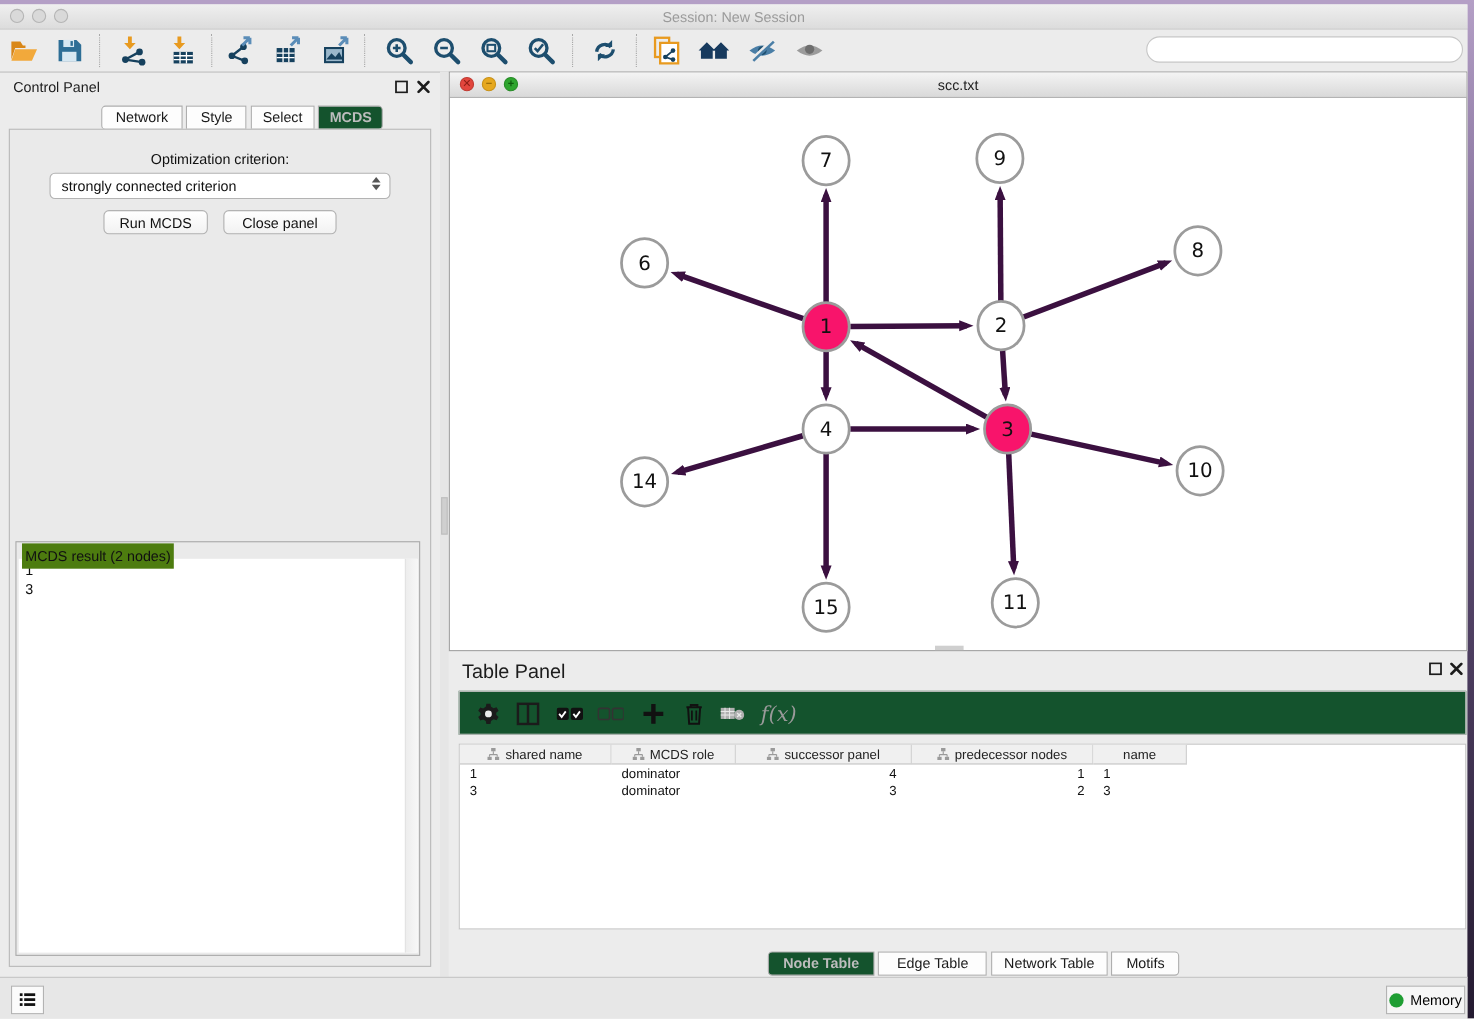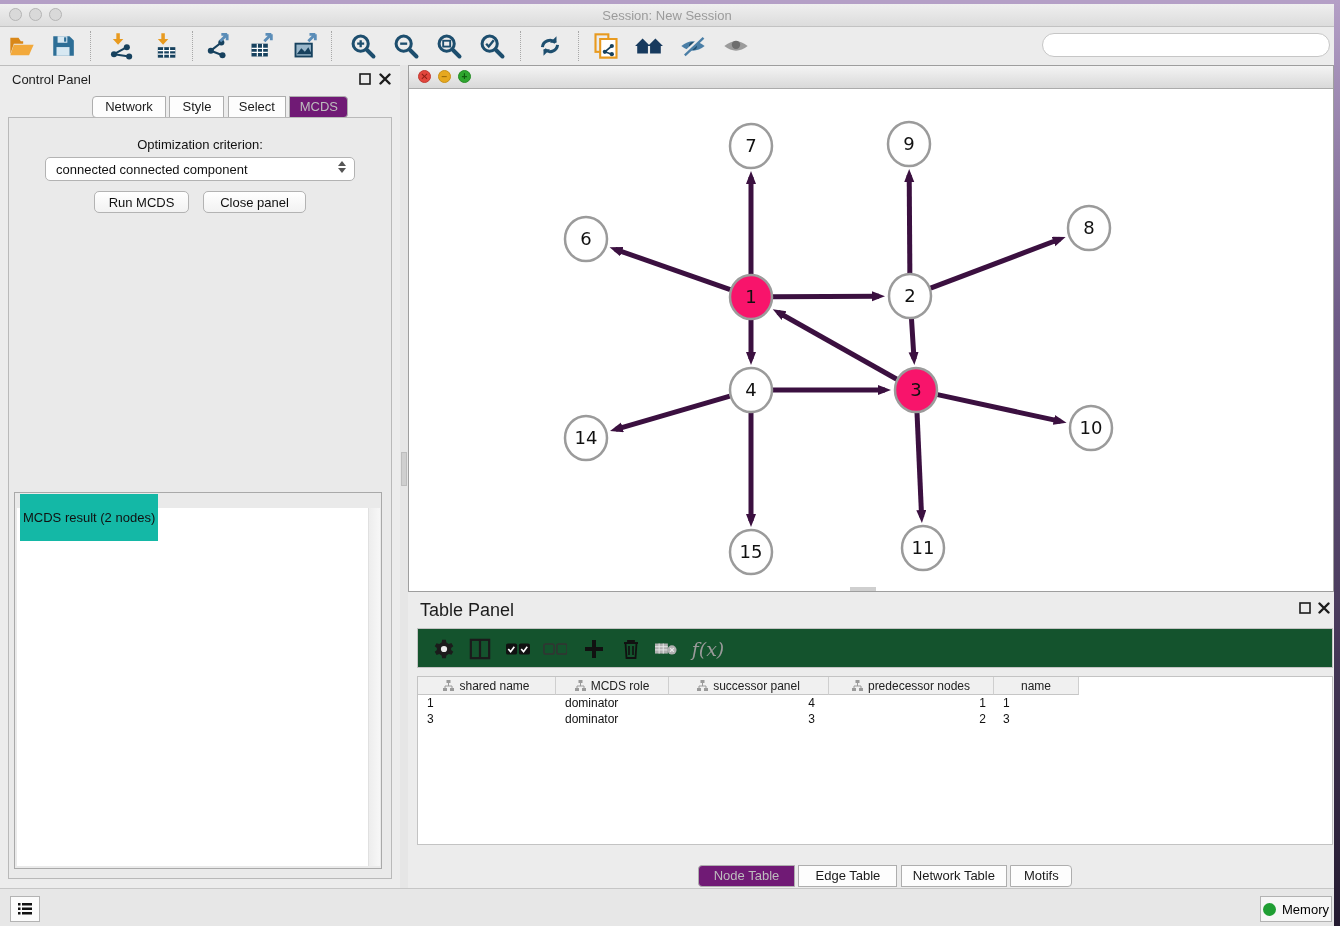--- a/index.html
+++ b/index.html
@@ -18,31 +18,31 @@
   .tbtn{top:2px;width:34px;height:34px;display:flex;align-items:center;justify-content:center;cursor:default;}
   .tsep{top:4px;width:0;height:30px;border-left:1px dotted #a8a8a8;}
   .search{left:1042px;top:6px;width:288px;height:24px;box-sizing:border-box;border:1px solid #c6c6c6;border-radius:12px;background:#fff;padding:0 8px 0 26px;font-size:13px;outline:none;}
   .search-mag{left:1050px;top:11px;}
   
   .cp-header{left:12px;top:72px;font-size:13px;color:#1c1c1c;}
   .panel-icon{top:71px;width:16px;height:16px;display:flex;align-items:center;justify-content:center;}
   .tabgroup .tab{display:inline-block;box-sizing:border-box;height:22px;line-height:20px;border:1px solid #aeaeae;margin-left:-1px;background:#fdfdfd;color:#1a1a1a;font-size:13px;text-align:center;vertical-align:top;}
   .tabgroup .tab:first-child{border-radius:4px 0 0 4px;margin-left:14px;}
   .tabgroup .tab:last-child{border-radius:0 4px 4px 0;}
-  .tabgroup .tab.dis{background:#701a75;color:#bdbdbd;}
+  .tabgroup .tab.dis{background:#14532d;color:#bdbdbd;font-weight:bold;}
   .cp-pane{left:8px;top:117px;width:384px;height:762px;box-sizing:border-box;border:1px solid #b9b9b9;background:#eaeaea;}
   .opt-label{left:8px;top:137px;width:384px;text-align:center;font-size:13px;color:#111;}
   .select{left:45px;top:157px;width:310px;height:24px;box-sizing:border-box;border:1px solid #b3b3b3;border-radius:5px;background:#fff;font-size:13px;color:#111;display:flex;align-items:center;padding-left:10px;}
   .stepper{position:absolute;right:8px;top:3px;display:flex;flex-direction:column;gap:2px;}
   .stepper i{display:block;width:0;height:0;border-left:4px solid transparent;border-right:4px solid transparent;}
   .stepper .up{border-bottom:5px solid #555;}
   .stepper .dn{border-top:5px solid #555;}
   .btn{height:22px;box-sizing:border-box;border:1px solid #b3b3b3;border-radius:5px;background:linear-gradient(#ffffff,#f2f2f2);font-size:13px;color:#111;display:flex;align-items:center;justify-content:center;}
   .fieldset{left:14px;top:492px;width:368px;height:377px;box-sizing:border-box;border:1px solid #a9a9a9;background:#eaeaea;}
-  .legend{left:20px;top:494px;font-size:13px;color:#111;background:#14b8a6;padding:16px 3px;}
+  .legend{left:20px;top:494px;font-size:13px;color:#111;background:#4d7c0f;padding:4px 3px;}
   .result{left:17px;top:508px;width:362px;height:358px;background:#fff;font-size:13px;color:#111;line-height:17px;padding:2px 6px;white-space:pre;box-sizing:border-box;}
   .vtrack{left:368px;top:508px;width:11px;height:358px;background:linear-gradient(90deg,#ededed,#f7f7f7);border-left:1px solid #e0e0e0;}
   .splitter{left:400px;top:65px;width:8px;height:823px;background:#e6e6e6;}
   .handle-v{left:401px;top:452px;width:6px;height:34px;background:#cfcfcf;border:1px solid #bdbdbd;box-sizing:border-box;}
   
   .netwin{left:408px;top:65px;width:926px;height:527px;box-sizing:border-box;border:1px solid #9e9e9e;background:#fff;}
   .net-titlebar{left:0;top:0;width:100%;height:22px;background:linear-gradient(#f4f4f4,#d9d9d9);border-bottom:1px solid #ababab;}
   .net-title{left:0;top:4px;width:100%;text-align:center;font-size:13px;color:#222;}
   .light{width:13px;height:13px;border-radius:50%;top:4px;box-sizing:border-box;display:flex;align-items:center;justify-content:center;font-size:10px;font-weight:bold;line-height:1;}
   .light.red{background:#e2463d;border:1px solid #c13a32;color:#8c1d14;}
@@ -222,21 +222,21 @@
 </div>
 <div class="abs tabgroup" style="left:78px;top:96px">
   <div class="tab" style="width:74px">Network</div>
   <div class="tab" style="width:55px">Style</div>
   <div class="tab" style="width:58px">Select</div>
   <div class="tab dis" style="width:59px">MCDS</div>
 </div>
 <div class="abs cp-pane"></div>
 <div class="abs opt-label">Optimization criterion:</div>
 <div class="abs select">
-  <span>connected connected component</span>
+  <span>strongly connected criterion</span>
   <span class="stepper">
       <i class="up"></i>
       <i class="dn"></i>
     </span>
 </div>
 <div class="abs btn" style="left:94px;top:191px;width:95px">Run MCDS</div>
 <div class="abs btn" style="left:203px;top:191px;width:103px">Close panel</div>
 <div class="abs fieldset"></div>
 <div class="abs result" id="result-text">1
 3</div>
@@ -244,20 +244,21 @@
 <div class="abs legend">MCDS result (2 nodes)</div>
 
 <div class="abs splitter"></div>
 <div class="abs handle-v"></div>
 
 <div class="abs netwin">
   <div class="abs net-titlebar">
     <div class="abs light red" style="left:9px">✕</div>
     <div class="abs light yel" style="left:29px">−</div>
     <div class="abs light grn" style="left:49px">+</div>
+    <div class="abs net-title">scc.txt</div>
   </div>
   <svg id="graph" width="924" height="503" style="position:absolute;left:0;top:22px">
       <defs>
         <marker id="arrow" markerWidth="14" markerHeight="12" refX="7" refY="5" orient="auto" markerUnits="userSpaceOnUse">
           <path d="M0 0 L13 5 L0 10 z" fill="#3b1040"></path>
         </marker>
       </defs>
       <line x1="342" y1="187" x2="342" y2="89" stroke="#3b1040" stroke-width="5" marker-end="url(#arrow)"></line>
       <line x1="321.2449403778676" y1="201.7042820722201" x2="206.2457658311866" y2="161.28032980732618" stroke="#3b1040" stroke-width="5" marker-end="url(#arrow)"></line>
       <line x1="363.9995649035371" y1="208.86163795658152" x2="470.00061309047044" y2="208.1949646975442" stroke="#3b1040" stroke-width="5" marker-end="url(#arrow)"></line>

